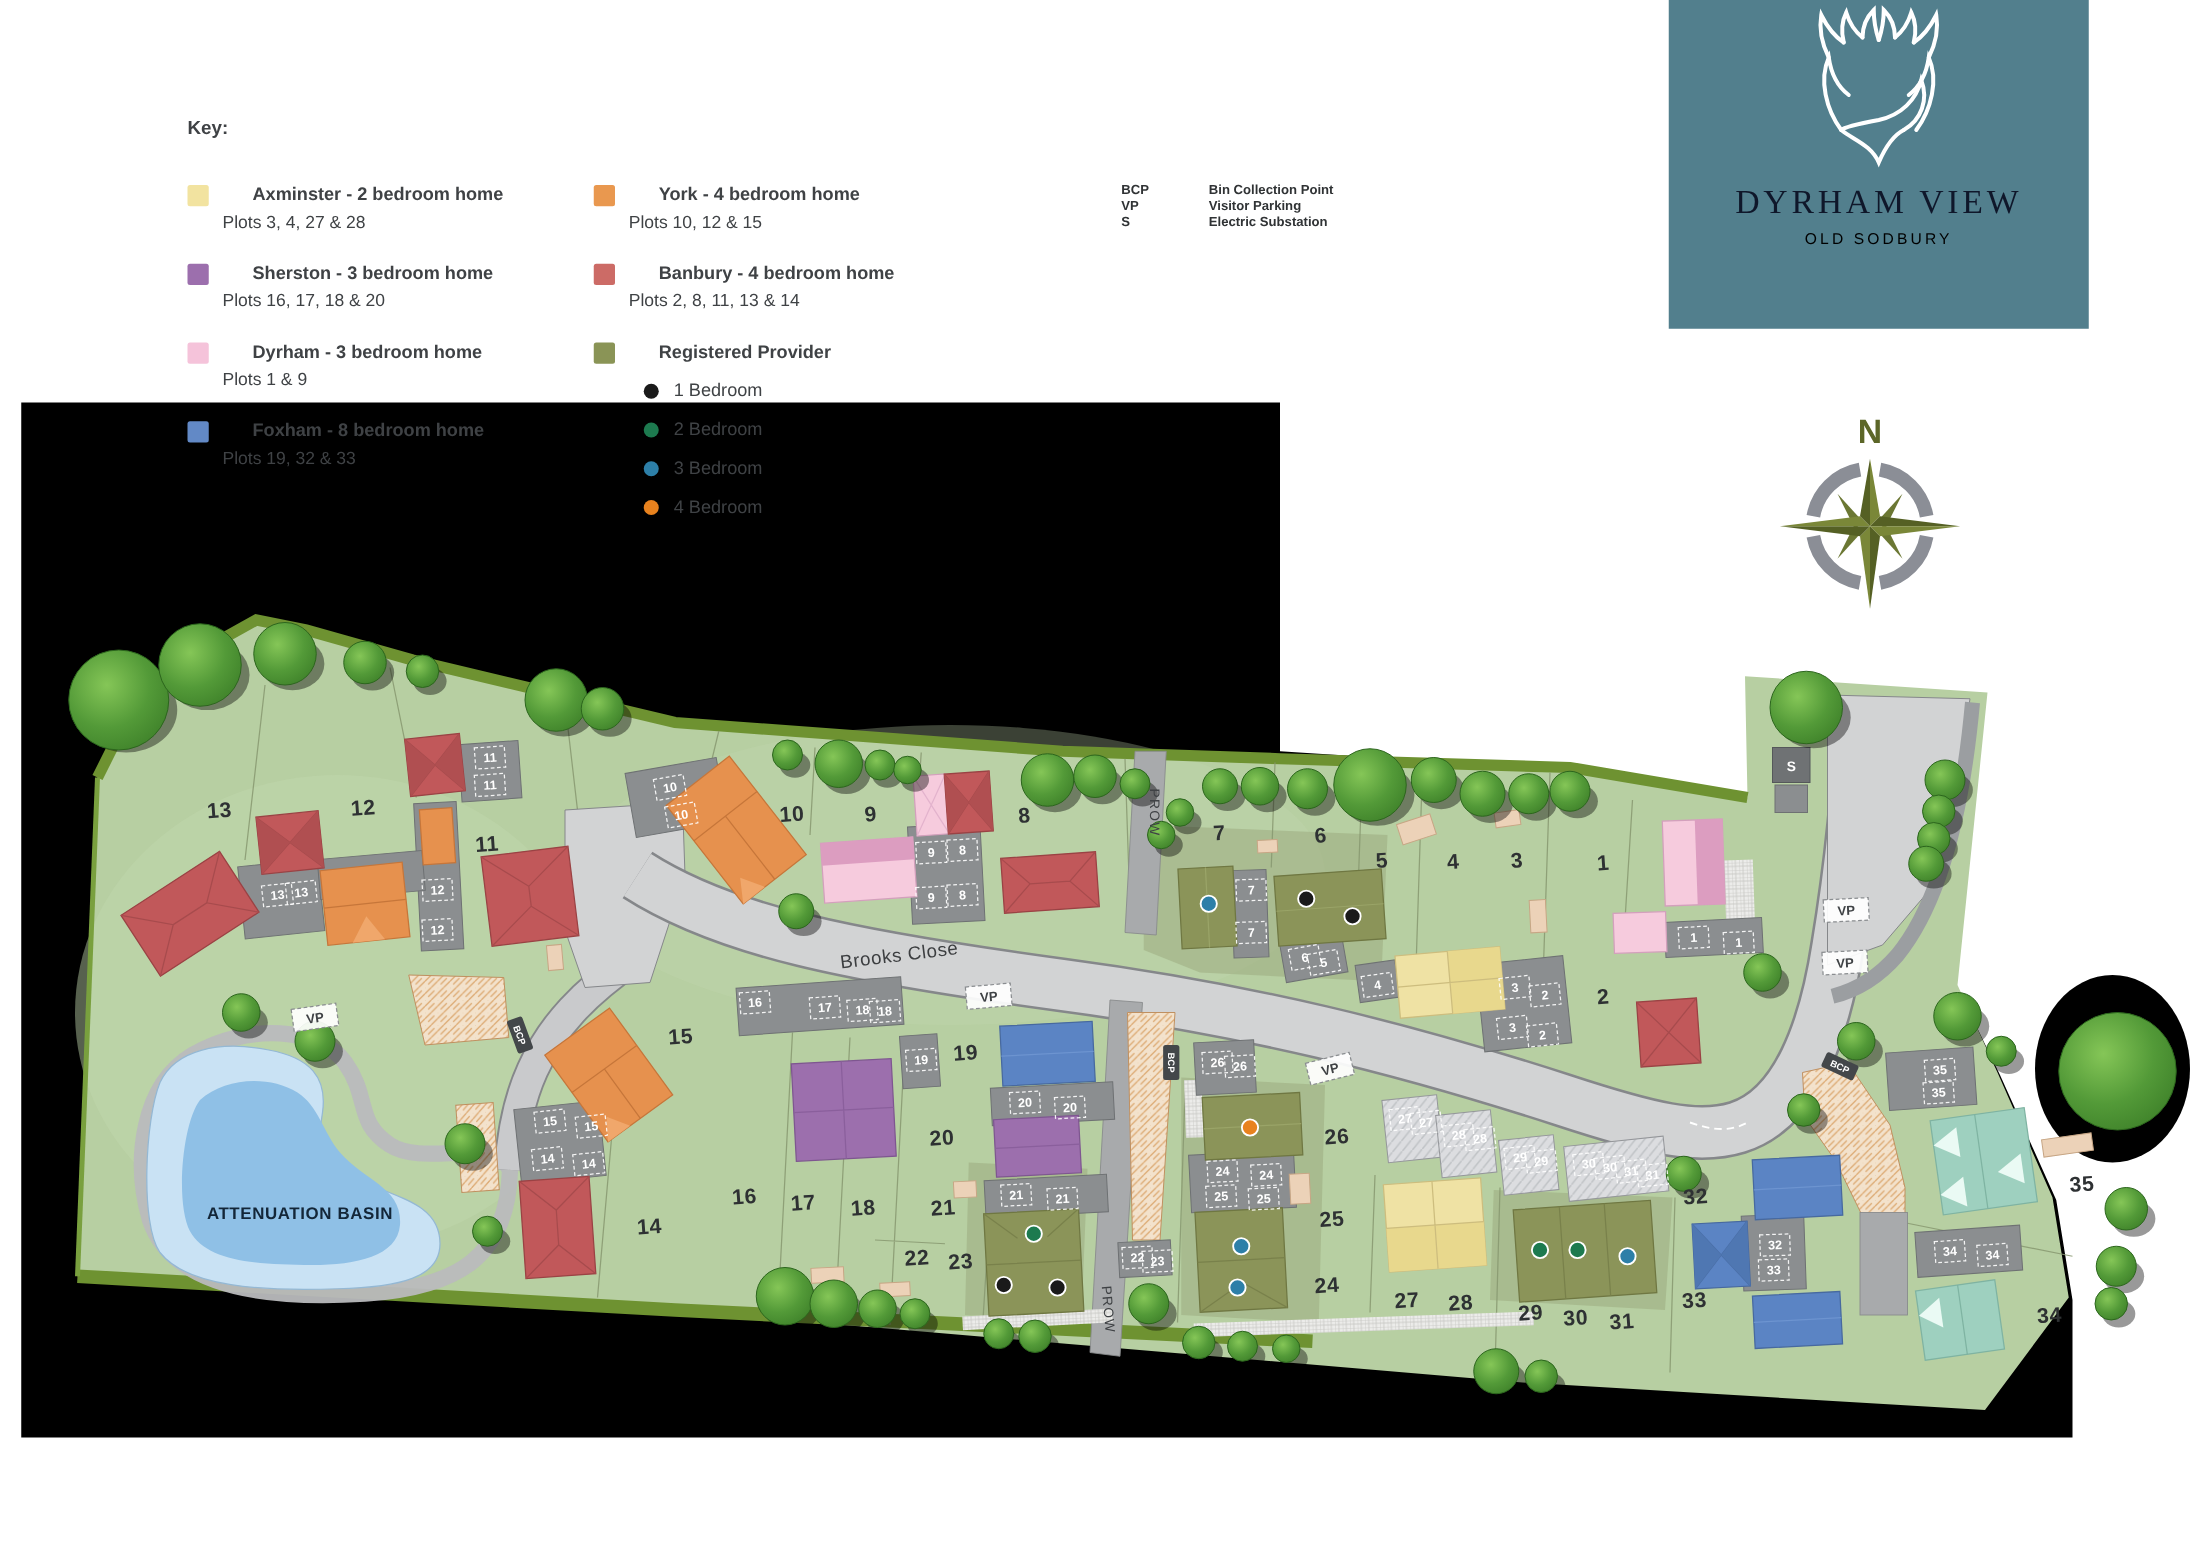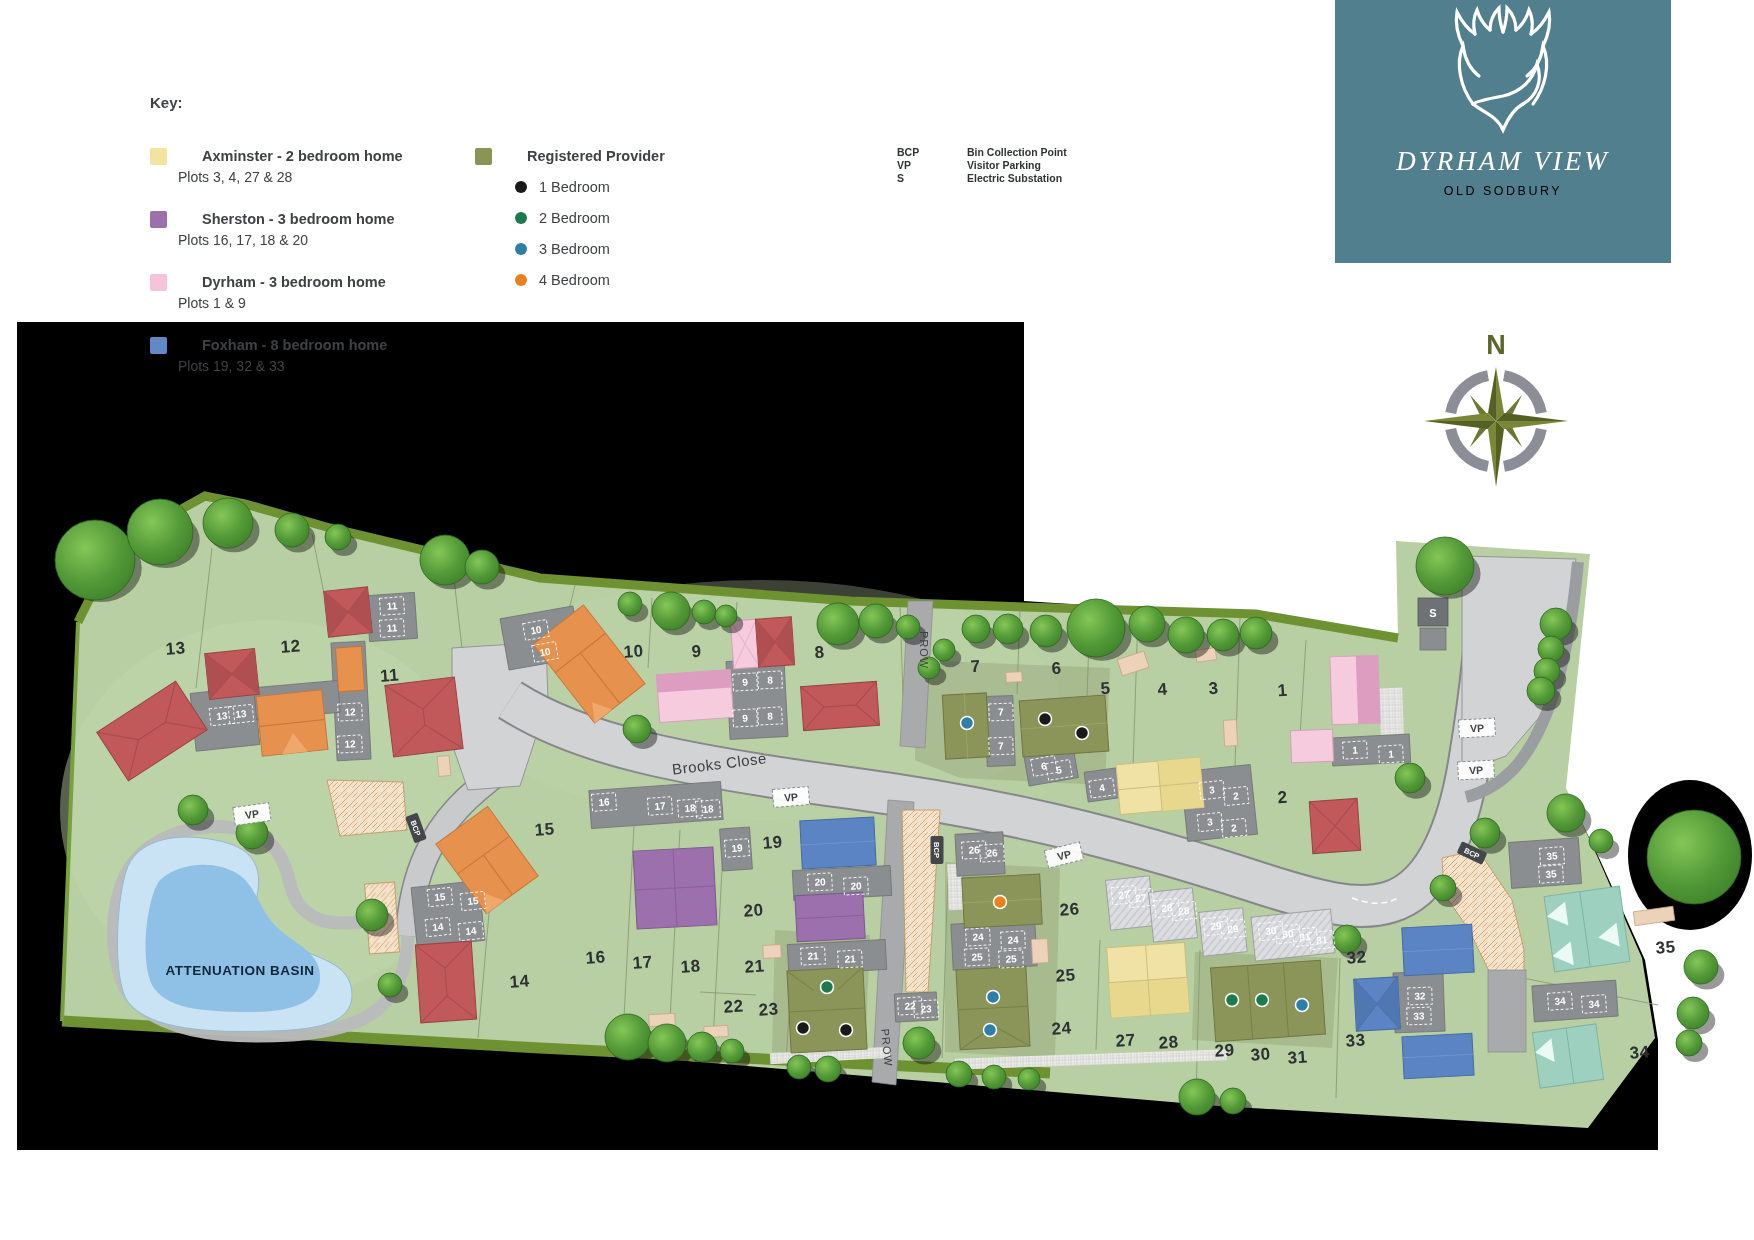--- a/index.html
+++ b/index.html
@@ -19,21 +19,21 @@
   .bedroom-dot{width:12px;height:12px;border-radius:50%;flex:0 0 12px;}
   .bedroom-label{font-size:14.5px;font-weight:500;white-space:nowrap;}
   
   #abbrev-block{position:absolute;left:897px;top:146px;z-index:5;font-size:10.5px;font-weight:600;color:#303335;}
   .abbrev-row{display:flex;line-height:13px;}
   .abbrev-key{width:70px;}
   
   #logo-box{position:absolute;left:1335px;top:0;width:336px;height:263px;z-index:6;
             display:flex;flex-direction:column;align-items:center;justify-content:flex-start;}
   #logo-title{font-family:"Liberation Serif","DejaVu Serif",serif;font-size:27px;letter-spacing:3px;
-              color:#ffffff;margin-top:6px;white-space:nowrap;font-style:italic;}
+              color:#0f172a;margin-top:6px;white-space:nowrap;}
   #logo-subtitle{font-size:12.5px;letter-spacing:2.5px;color:#000000;margin-top:7px;white-space:nowrap;}
   
   #compass{position:absolute;left:1418px;top:314px;z-index:5;}
   
   #site-plan{position:absolute;left:0;top:0;z-index:1;}
   text{user-select:none;}
 </style>
 </head>
 <body>
 
@@ -794,20 +794,34 @@
     <div class="legend-entry">
       <span class="swatch" style="background:#6289c6"></span>
       <span>
         <div class="legend-label">Foxham - 8 bedroom home</div>
         <div class="legend-plots">Plots 19, 32 &amp; 33</div>
       </span>
     </div>
   </div>
 <div id="legend-col2" class="legend-col">
     <div class="legend-entry">
+      <span class="swatch" style="background:#e9984f"></span>
+      <span>
+        <div class="legend-label">York - 4 bedroom home</div>
+        <div class="legend-plots">Plots 10, 12 &amp; 15</div>
+      </span>
+    </div>
+    <div class="legend-entry">
+      <span class="swatch" style="background:#cc6b66"></span>
+      <span>
+        <div class="legend-label">Banbury - 4 bedroom home</div>
+        <div class="legend-plots">Plots 2, 8, 11, 13 &amp; 14</div>
+      </span>
+    </div>
+    <div class="legend-entry">
       <span class="swatch" style="background:#8a9456"></span>
       <span>
         <div class="legend-label">Registered Provider</div>
         <div id="bedroom-list">
           <div class="bedroom-row">
             <span class="bedroom-dot" style="background:#1a1a1a"></span>
             <span class="bedroom-label">1 Bedroom</span>
           </div>
           <div class="bedroom-row">
             <span class="bedroom-dot" style="background:#1d7a4f"></span>

